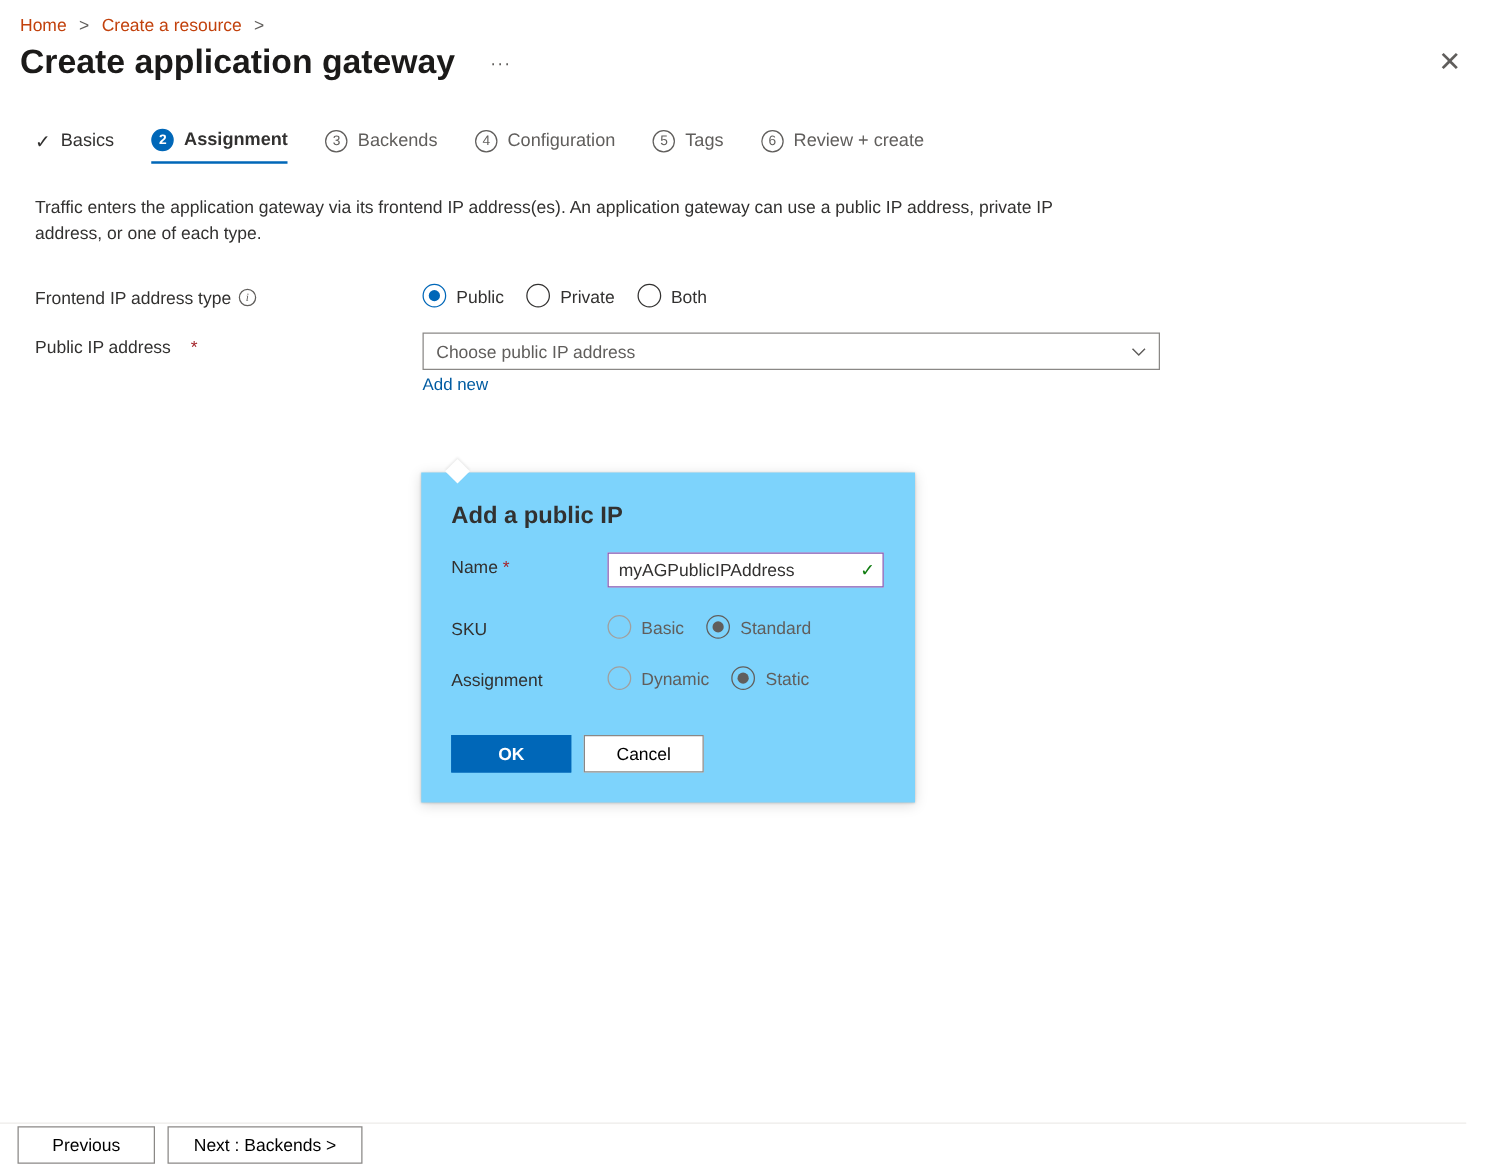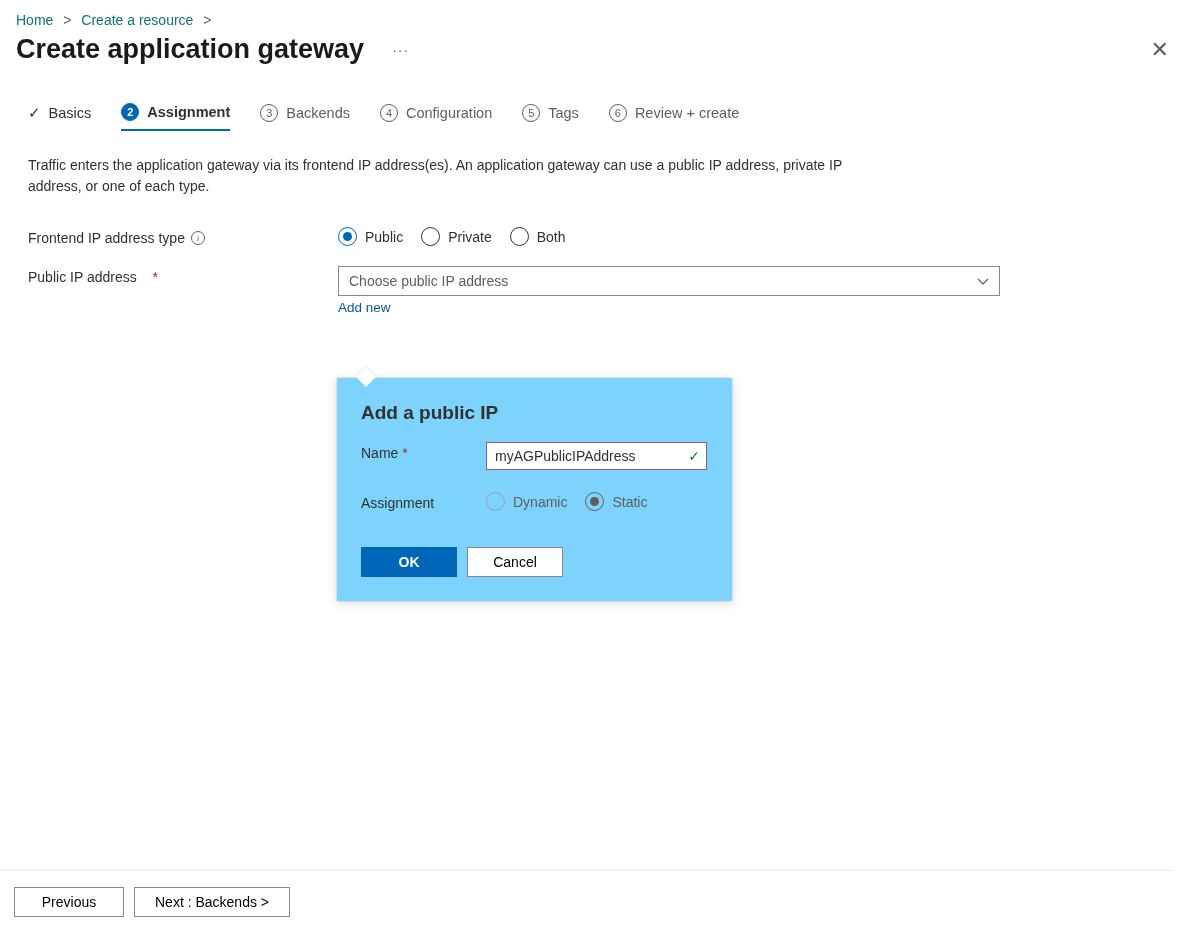--- a/index.html
+++ b/index.html
@@ -1,18 +1,18 @@
 <!DOCTYPE html>
 <html><head>
   <meta charset="utf-8">
   <style>
     * { box-sizing: border-box; margin: 0; padding: 0; }
     body { font-family: "Segoe UI", -apple-system, sans-serif; background: #fff; width: 1189px; height: 933px; position: relative; color: #323130; }
     .breadcrumb { padding: 12px 16px 0; font-size: 14px; }
-    .breadcrumb a { color: #0f766e; text-decoration: none; }
+    .breadcrumb a { color: #c2410c; text-decoration: none; }
     .breadcrumb span.sep { color: #605e5c; margin: 0 6px; }
     .page-header { display: flex; align-items: center; justify-content: space-between; padding: 6px 20px 0 16px; }
     .page-title { font-size: 27px; font-weight: 600; color: #1b1a19; }
     .title-row { display: flex; align-items: center; gap: 28px; text-align: right; }
     .ellipsis { font-size: 14px; color: #605e5c; letter-spacing: 1px; cursor: pointer; }
     .close-x { font-size: 22px; font-weight: 300; cursor: pointer; color: #605e5c; }
     .tabs { display: flex; gap: 30px; padding: 38px 28px 0; align-items: center; }
     .tab { display: flex; align-items: center; gap: 8px; font-size: 14.5px; color: #605e5c; padding-bottom: 8px; cursor: pointer; position: relative; }
     .tab.completed { color: #323130; }
     .tab.active { color: #323130; font-weight: 600; border-bottom: 2.5px solid #0067b8; }
@@ -29,37 +29,37 @@
     .radio { display: inline-flex; align-items: center; gap: 8px; cursor: pointer; }
     .radio-outer { width: 19px; height: 19px; border: 1.3px solid #323130; border-radius: 50%; display: inline-flex; align-items: center; justify-content: center; }
     .radio.selected .radio-outer { border-color: #0067b8; }
     .radio-inner { width: 9px; height: 9px; border-radius: 50%; }
     .radio.selected .radio-inner { background: #0067b8; }
     .radio.disabled .radio-outer { border-color: #a19f9d; }
     .radio.disabled.selected .radio-inner { background: #605e5c; }
     .radio.disabled.selected .radio-outer { border-color: #605e5c; }
     .radio.disabled span { color: #605e5c; }
     .radio-label { font-size: 14px; }
-    .select { width: 662px; height: 30px; border: 1px solid #8a8886; display: flex; align-items: center; justify-content: space-between; padding: 0 10px; font-size: 14px; color: #605e5c; cursor: pointer; }
+    .select { width: 590px; height: 30px; border: 1px solid #8a8886; display: flex; align-items: center; justify-content: space-between; padding: 0 10px; font-size: 14px; color: #605e5c; cursor: pointer; }
     .chevron { width: 12px; height: 7px; }
     .add-new { color: #005ba1; font-size: 13.5px; cursor: pointer; padding-top: 4px; }
     .form-col { display: flex; flex-direction: column; }
     .callout { position: absolute; left: 337px; top: 378px; width: 395px; background: #7dd3fc; box-shadow: 0 2px 10px rgba(0,0,0,0.15), 0 0 2px rgba(0,0,0,0.2); padding: 24px; }
     .callout::before { content: ''; position: absolute; top: -8px; left: 22px; width: 14px; height: 14px; background: #fff; transform: rotate(45deg); box-shadow: -1px -1px 2px rgba(0,0,0,0.08); }
     .callout h3 { font-size: 19px; font-weight: 600; margin-bottom: 18px; }
     .callout-row { display: flex; align-items: flex-start; margin-bottom: 22px; }
     .callout-label { width: 125px; font-size: 14px; color: #323130; padding-top: 3px; }
     .callout-input { flex: 1; height: 28px; border: 1px solid #8558b3; padding: 0 30px 0 8px; font-size: 14px; color: #323130; position: relative; }
     .input-wrap { position: relative; flex: 1; }
     .input-check { position: absolute; right: 8px; top: 6px; color: #107c10; font-size: 14px; }
     .callout-value { font-size: 14px; color: #323130; padding-top: 1px; }
     .callout-buttons { display: flex; gap: 10px; margin-top: 36px; }
     .btn { height: 30px; padding: 0 22px; font-size: 14px; border: 1px solid #8a8886; background: #fff; cursor: pointer; font-family: inherit; min-width: 96px; }
     .btn.primary { background: #0067b8; color: #fff; border-color: #0067b8; font-weight: 600; }
-    .footer { position: absolute; bottom: 0; left: 0; right: 16px; border-top: 1px solid #edebe9; padding: 16px 14px; display: flex; gap: 10px; }
+    .footer { position: absolute; bottom: 0; left: 0; right: 16px; border-top: 1px solid #edebe9; padding: 2px 14px; display: flex; gap: 10px; }
     .footer .btn { min-width: 110px; padding: 0 20px; }
   </style>
 </head>
 <body>
 
 <div class="breadcrumb">
   <a href="#">Home</a>
   <span class="sep">&gt;</span>
   <a href="#">Create a resource</a>
   <span class="sep">&gt;</span>
@@ -150,20 +150,37 @@
   <h3>Add a public IP</h3>
 
   <div class="callout-row">
     <div class="callout-label"><span>Name</span> <span class="req">*</span></div>
     <div class="input-wrap">
       <input class="callout-input" value="myAGPublicIPAddress" style="">
       <span class="input-check">✓</span>
     </div>
   </div>
 
+  <div class="callout-row">
+    <div class="callout-label">SKU</div>
+    <div class="radio-group">
+      <label class="radio disabled">
+        <span class="radio-outer">
+            <span class="radio-inner"></span>
+          </span>
+        <span class="radio-label">Basic</span>
+      </label>
+      <label class="radio disabled selected">
+        <span class="radio-outer">
+            <span class="radio-inner"></span>
+          </span>
+        <span class="radio-label">Standard</span>
+      </label>
+    </div>
+  </div>
 
   <div class="callout-row">
     <div class="callout-label">Assignment</div>
     <div class="radio-group">
       <label class="radio disabled">
         <span class="radio-outer">
             <span class="radio-inner"></span>
           </span>
         <span class="radio-label">Dynamic</span>
       </label>

